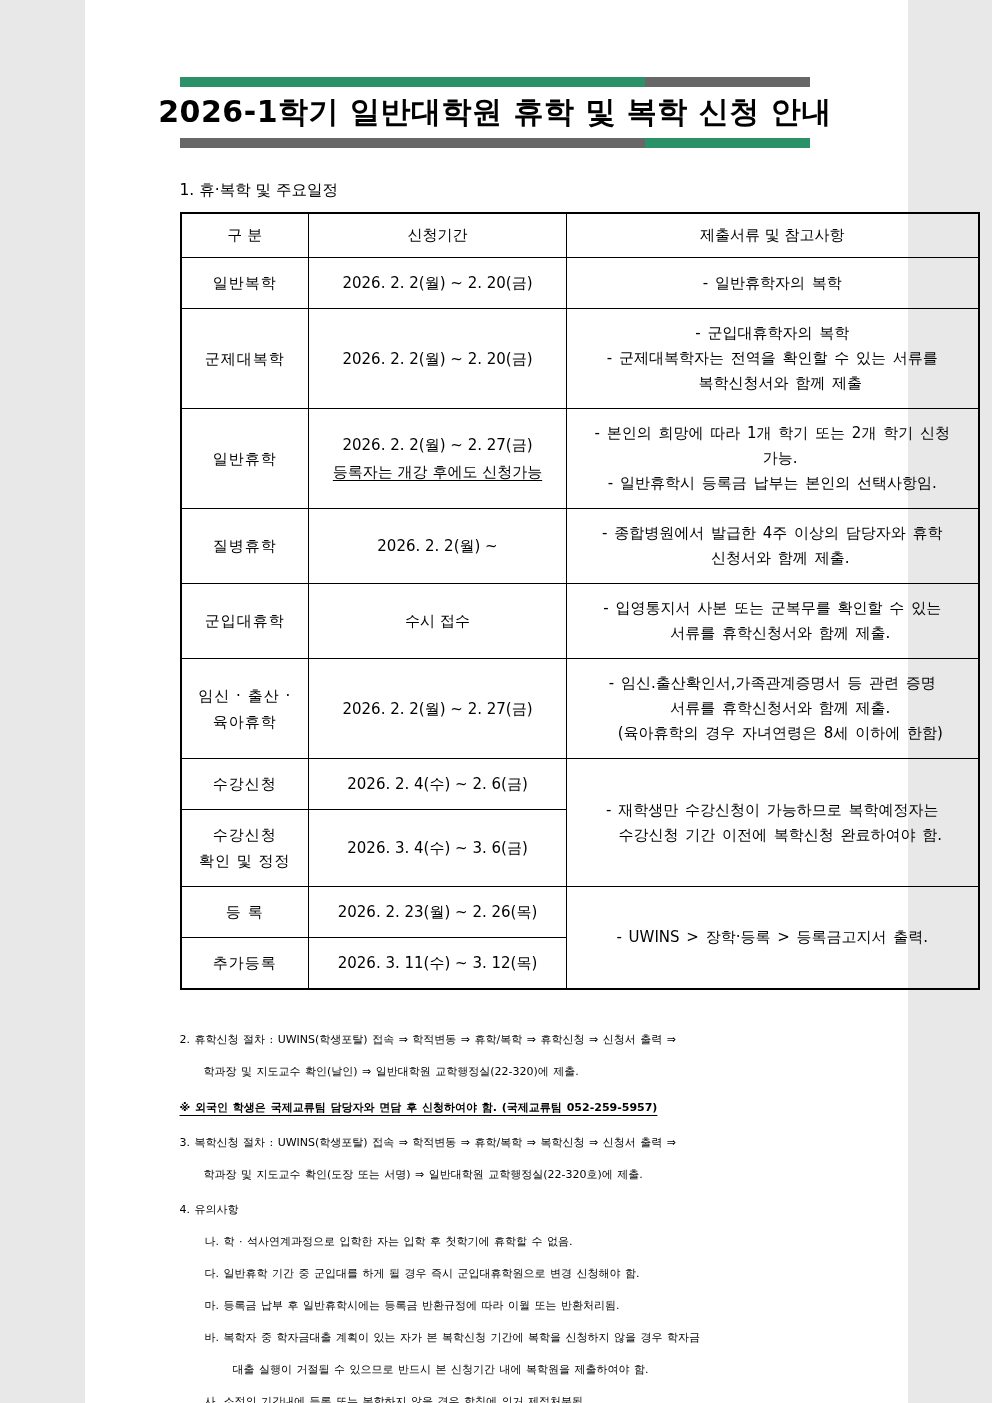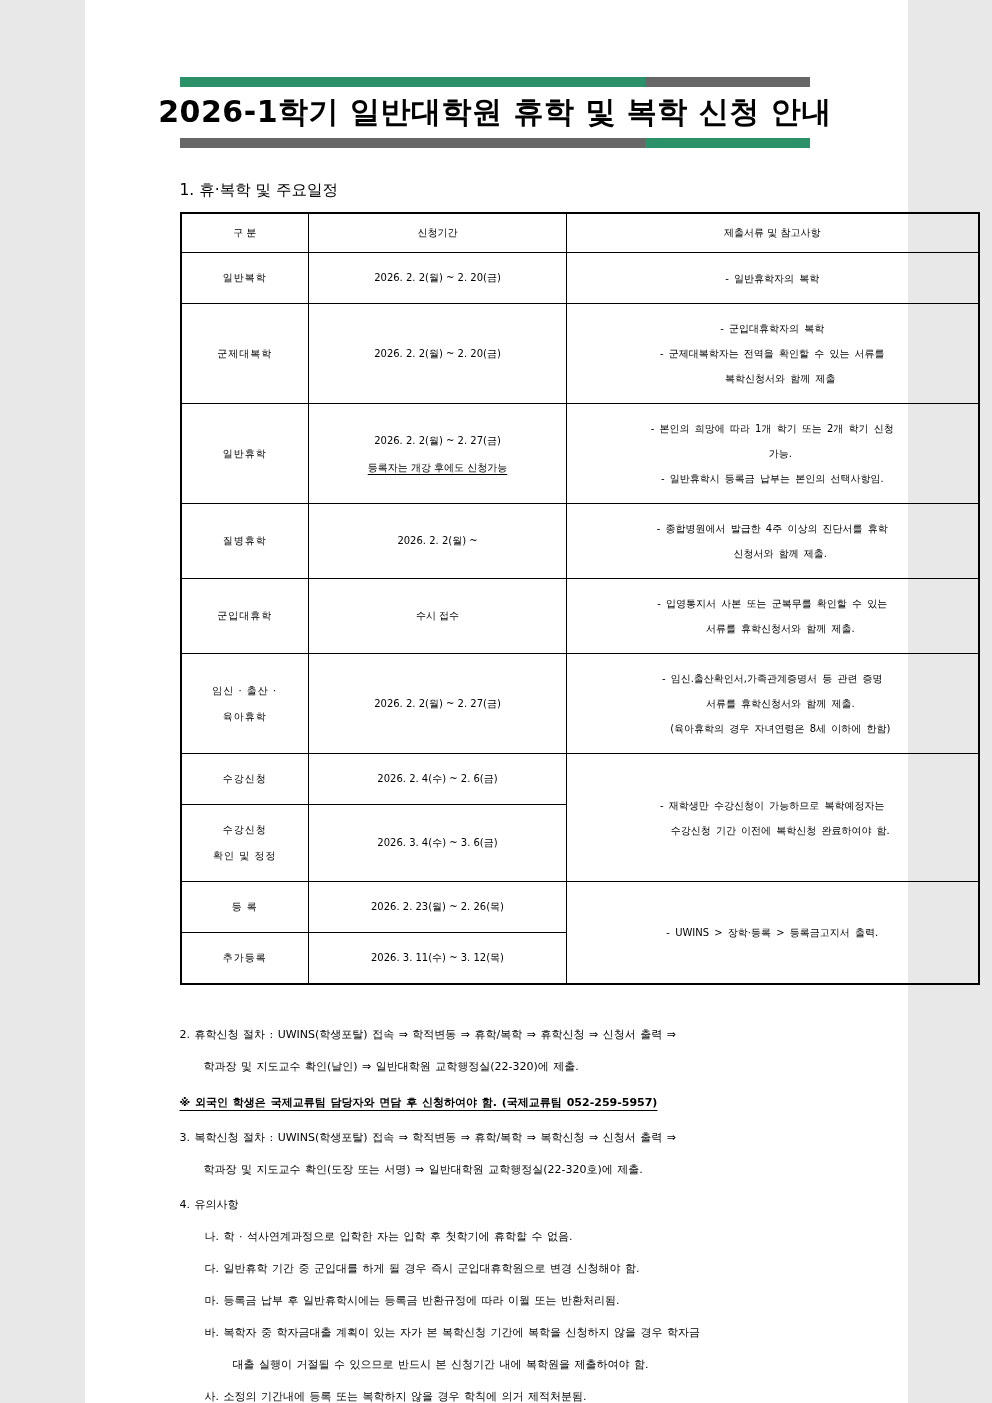--- a/index.html
+++ b/index.html
@@ -36,21 +36,21 @@
   
   table.schedule {
     border-collapse:collapse;
     table-layout:fixed;
     width:798px;
     margin-top:11px;
     border:2px solid #000;
   }
   table.schedule td {
     border:1.5px solid #000;
-    font-size:10px;
+    font-size:15px;
     vertical-align:middle;
     padding:12px 4px;
     box-sizing:border-box;
     overflow:hidden;
     text-align:center;
   }
   col.c1 { width:128px; }
   col.c2 { width:258px; }
   col.c3 { width:412px; }
   td.hd  { text-align:center; }
@@ -145,21 +145,21 @@
           <div class="note">- 본인의 희망에 따라 1개 학기 또는 2개 학기 신청
 가능.</div>
           <div class="note">- 일반휴학시 등록금 납부는 본인의 선택사항임.</div>
         </td>
       </tr>
 
       <tr class="hr59">
         <td class="cat">질병휴학</td>
         <td class="per">2026. 2. 2(월) ~</td>
         <td class="notes-cell">
-          <div class="note">- 종합병원에서 발급한 4주 이상의 진단서를 휴학
+          <div class="note">- 종합병원에서 발급한 4주 이상의 담당자와 휴학
 신청서와 함께 제출.</div>
         </td>
       </tr>
 
       <tr class="hr56">
         <td class="cat">군입대휴학</td>
         <td class="per">수시 접수</td>
         <td class="notes-cell">
           <div class="note">- 입영통지서 사본 또는 군복무를 확인할 수 있는
 서류를 휴학신청서와 함께 제출.</div>

